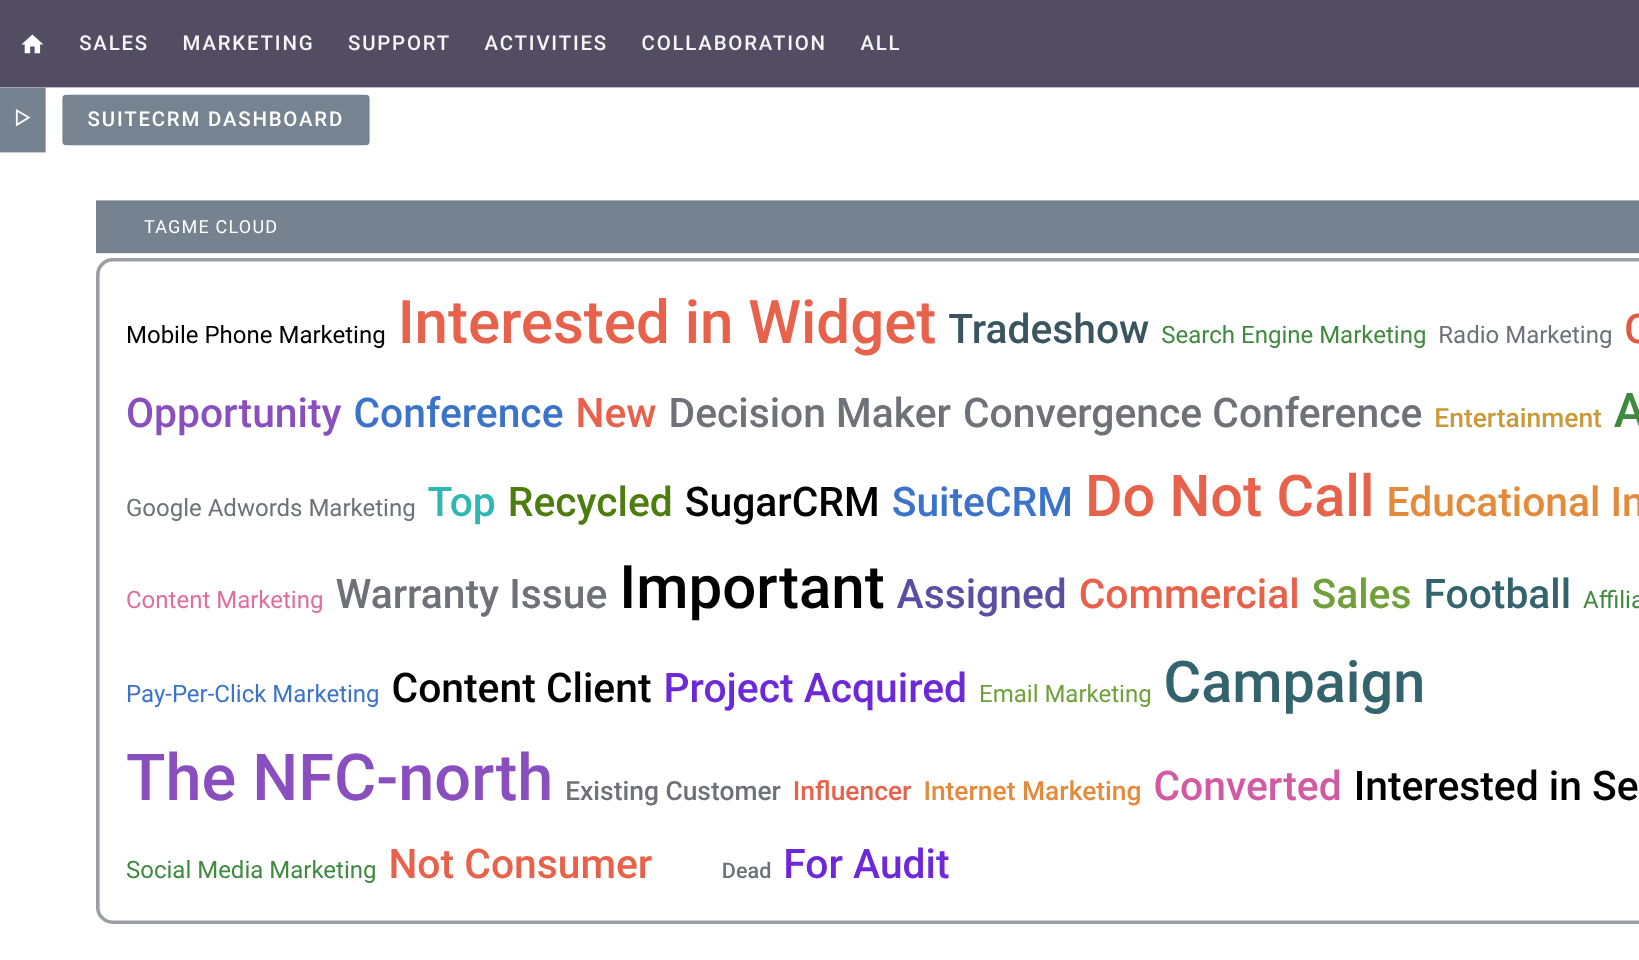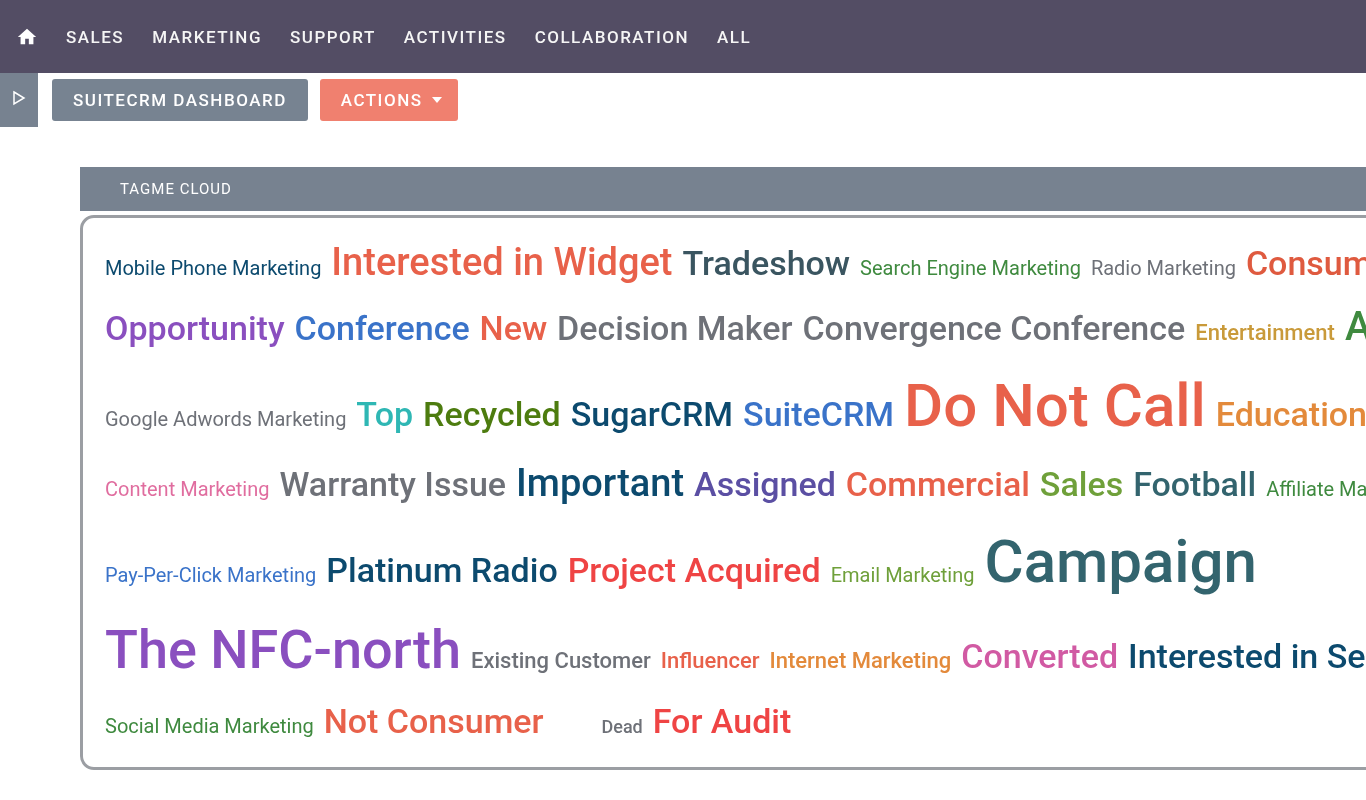--- a/index.html
+++ b/index.html
@@ -124,40 +124,40 @@
     font-weight: 500;
     margin-right: 6px;
   }
 
   
   .sz1 { font-size: 20px; font-weight: 400; }
   .sz2 { font-size: 22px; }
   .sz3 { font-size: 18px; margin-left: 48px; }
   .sz5 { font-size: 34px; }
   .sz6 { font-size: 40px; }
-  .sz7 { font-size: 38px; }
+  .sz7 { font-size: 50px; }
   .sz8 { font-size: 54px; }
-  .sz9 { font-size: 60px; }
-
-  
-  .c-black   { color: #0c4a6e; }
+  .sz9 { font-size: 48px; }
+
+  
+  .c-black   { color: #000000; }
   .c-gray    { color: #6e7178; }
   .c-coral   { color: #e8614a; }
   .c-orange  { color: #e38a3b; }
   .c-gold    { color: #c99a3a; margin-top: 46px; }
   .c-green   { color: #3f8a3f; }
   .c-olive   { color: #6fa03a; }
   .c-tealdk  { color: #33646e; }
   .c-cyan    { color: #2fb7b4; }
   .c-blue    { color: #3a73c9; }
   .c-indigo  { color: #5b4fa3; }
   .c-purple  { color: #8a4fbf; }
   .c-magenta { color: #d15aa3; }
   .c-pink    { color: #e06d9f; }
-  .c-brown   { color: #ef4444; }
+  .c-brown   { color: #6d28d9; }
   .c-darkslate { color: #3a5560; }
   .c-lime    { color: #4d7c0f; }
   .c-red     { color: #df5a3f; }
 </style>
 </head>
 <body>
 
 <div class="topnav">
   <span class="home-icon">
     <svg width="22" height="22" viewBox="0 0 24 24" fill="#ffffff">
@@ -175,35 +175,31 @@
 <div class="subbar-row">
   <div class="sidebar-toggle">
     <span>
       <svg width="16" height="16" viewBox="0 0 16 16">
           <path d="M3 2 L13 8 L3 14 Z" fill="none" stroke="#ffffff" stroke-width="1.5"></path>
         </svg>
     </span>
   </div>
   <div class="subbar-inner">
     <div class="dashboard-pill">SUITECRM DASHBOARD</div>
-    <div class="actions-pill">
-      <span>ACTIONS</span>
-      <span class="caret"></span>
-    </div>
   </div>
 </div>
 
 <div class="content">
   <div class="widget">
     <div class="widget-header">TAGME CLOUD</div>
     <div class="widget-body">
 
       <div class="tag-row" id="row1"><span class="tag sz1 c-black">Mobile Phone Marketing</span> <span class="tag sz7 c-coral">Interested in Widget</span> <span class="tag sz5 c-darkslate">Tradeshow</span> <span class="tag sz1 c-green">Search Engine Marketing</span> <span class="tag sz1 c-gray">Radio Marketing</span> <span class="tag sz5 c-red">Consumer</span> </div>
       <div class="tag-row" id="row2"><span class="tag sz5 c-purple">Opportunity</span> <span class="tag sz5 c-blue">Conference</span> <span class="tag sz5 c-coral">New</span> <span class="tag sz5 c-gray">Decision Maker</span> <span class="tag sz5 c-gray">Convergence Conference</span> <span class="tag sz2 c-gold">Entertainment</span> <span class="tag sz6 c-green">Agriculture</span> </div>
       <div class="tag-row" id="row3"><span class="tag sz1 c-gray">Google Adwords Marketing</span> <span class="tag sz5 c-cyan">Top</span> <span class="tag sz5 c-lime">Recycled</span> <span class="tag sz5 c-black">SugarCRM</span> <span class="tag sz5 c-blue">SuiteCRM</span> <span class="tag sz9 c-coral">Do Not Call</span> <span class="tag sz5 c-orange">Educational In</span> </div>
       <div class="tag-row" id="row4"><span class="tag sz1 c-pink">Content Marketing</span> <span class="tag sz5 c-gray">Warranty Issue</span> <span class="tag sz7 c-black">Important</span> <span class="tag sz5 c-indigo">Assigned</span> <span class="tag sz5 c-coral">Commercial</span> <span class="tag sz5 c-olive">Sales</span> <span class="tag sz5 c-tealdk">Football</span> <span class="tag sz1 c-green">Affiliate Marketing</span> </div>
-      <div class="tag-row" id="row5"><span class="tag sz1 c-blue">Pay-Per-Click Marketing</span> <span class="tag sz5 c-black">Platinum Radio</span> <span class="tag sz5 c-brown">Project Acquired</span> <span class="tag sz1 c-olive">Email Marketing</span> <span class="tag sz9 c-tealdk">Campaign</span> </div>
+      <div class="tag-row" id="row5"><span class="tag sz1 c-blue">Pay-Per-Click Marketing</span> <span class="tag sz5 c-black">Content Client</span> <span class="tag sz5 c-brown">Project Acquired</span> <span class="tag sz1 c-olive">Email Marketing</span> <span class="tag sz9 c-tealdk">Campaign</span> </div>
       <div class="tag-row" id="row6"><span class="tag sz8 c-purple">The NFC-north</span> <span class="tag sz2 c-gray">Existing Customer</span> <span class="tag sz2 c-coral">Influencer</span> <span class="tag sz2 c-orange">Internet Marketing</span> <span class="tag sz5 c-magenta">Converted</span> <span class="tag sz5 c-black">Interested in Service</span> </div>
       <div class="tag-row" id="row7"><span class="tag sz1 c-green">Social Media Marketing</span> <span class="tag sz5 c-coral">Not Consumer</span> <span class="tag sz3 c-gray">Dead</span> <span class="tag sz5 c-brown">For Audit</span> </div>
 
     </div>
   </div>
 </div>
 
 </body></html>

